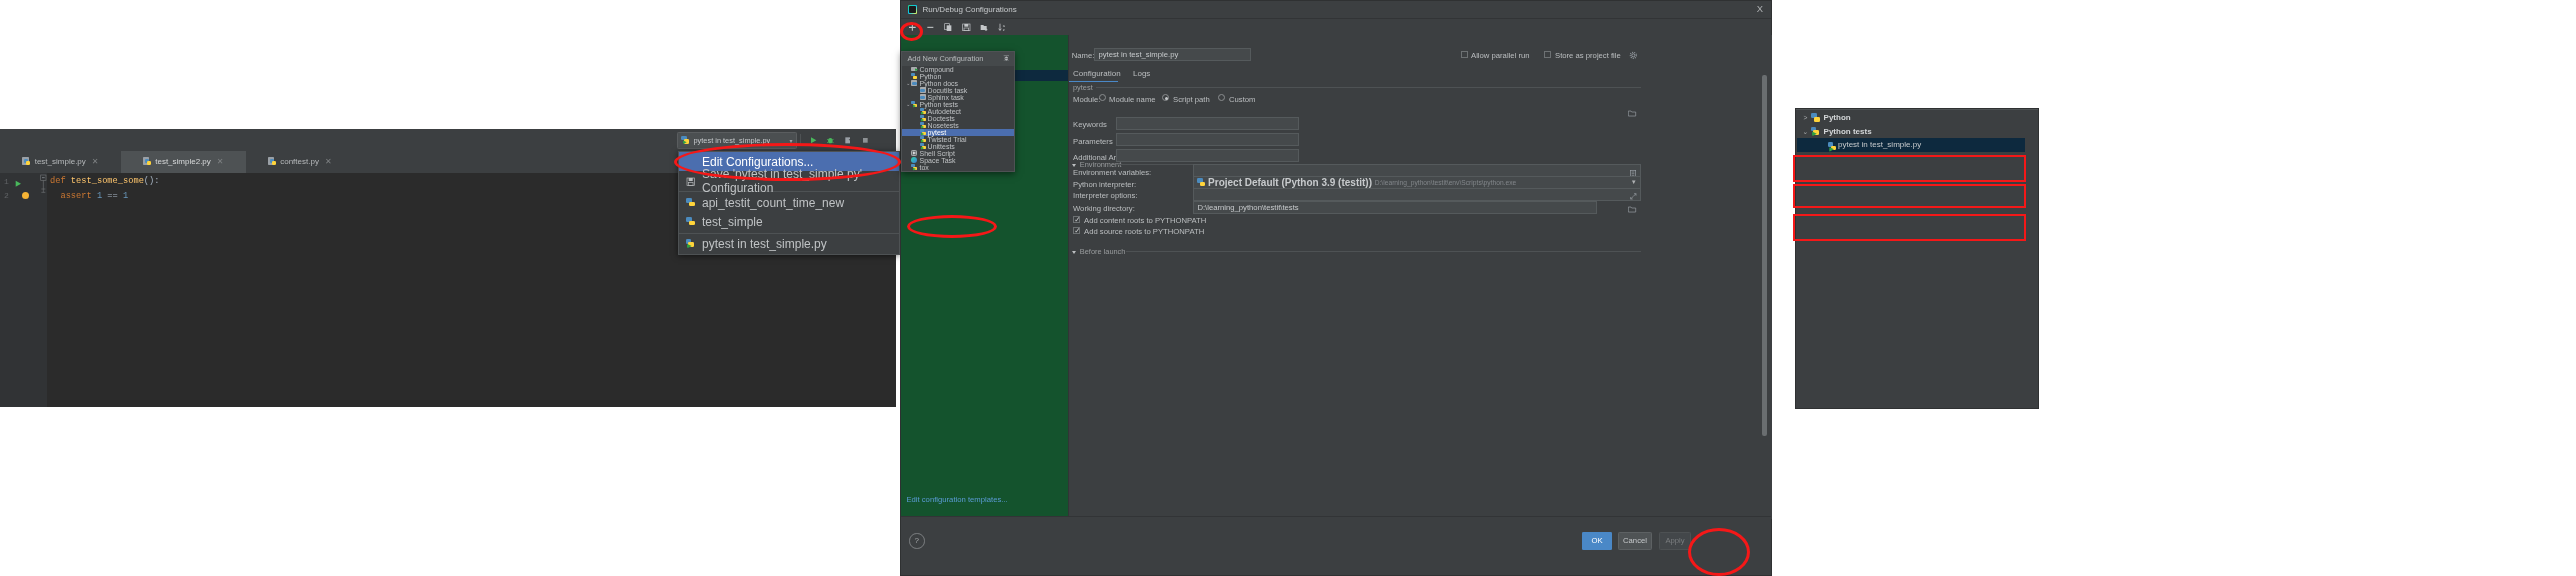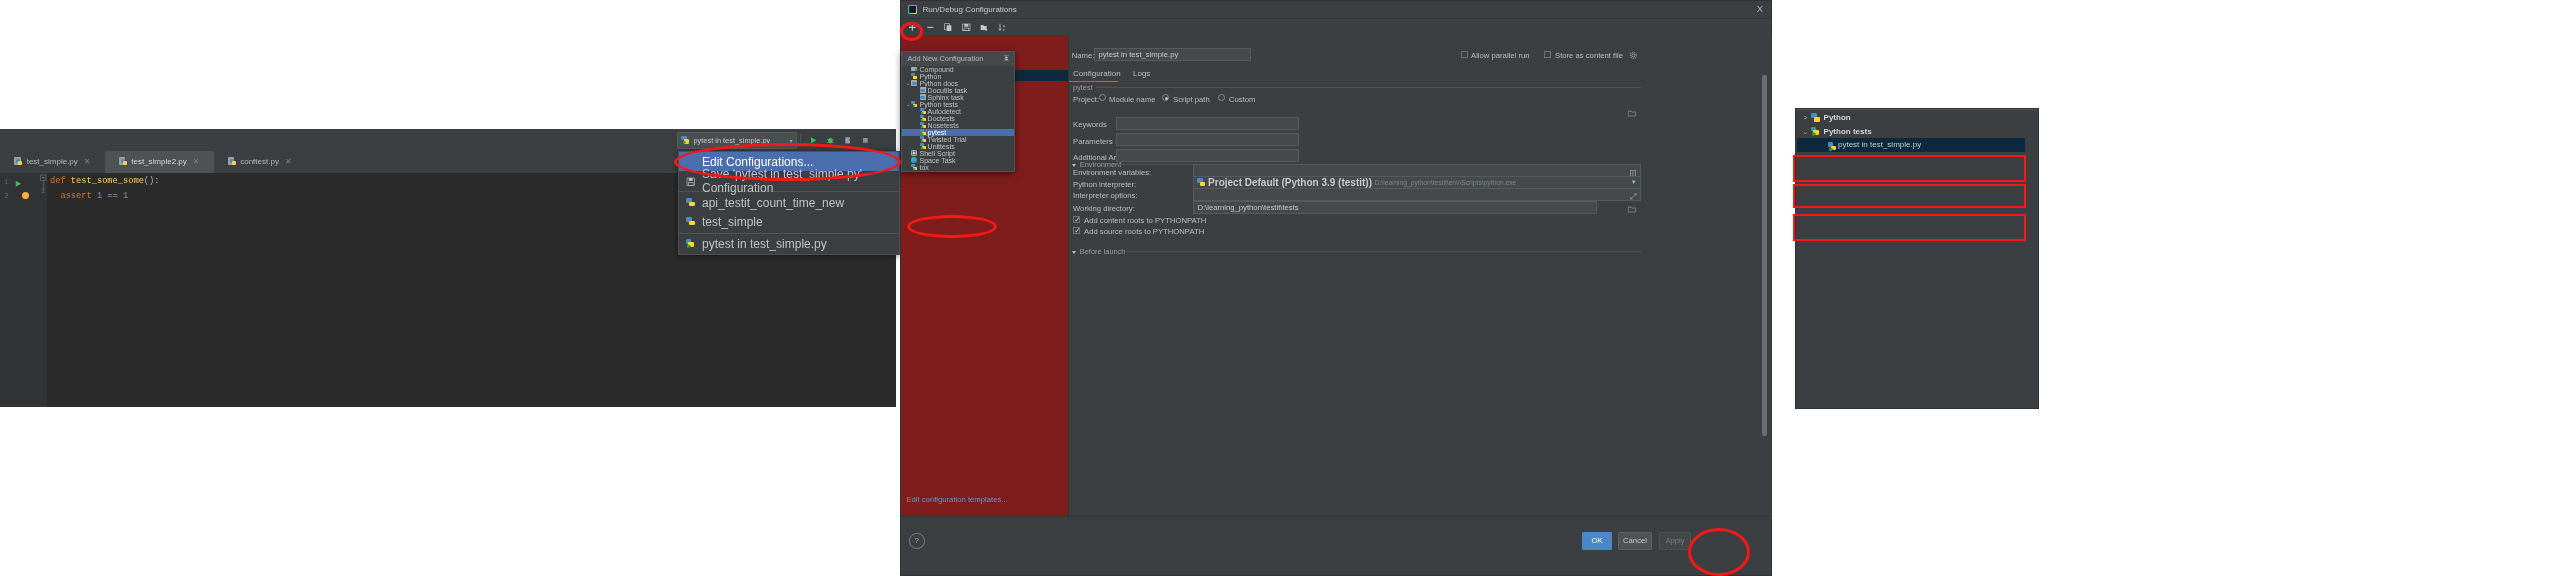--- a/index.html
+++ b/index.html
@@ -21,21 +21,21 @@
   #run-widget{position:absolute;left:677px;top:2px;width:219px;height:18px;display:flex;align-items:center;}
   #run-config-btn{width:120px;height:17px;background:#4b4f51;border:0.7px solid #5a5d5f;border-radius:1.3px;
      display:flex;align-items:center;padding:0 3.4px;box-sizing:border-box;gap:3.4px;}
   #run-config-btn .label{color:#c7cacc;font-size:7.4px;white-space:nowrap;overflow:hidden;}
   .runbar-sep{width:0.7px;height:12px;background:#4e5254;margin:0 3.4px;}
   .tbtn{width:17.5px;height:16px;display:flex;align-items:center;justify-content:center;}
 
   
   #tabs{position:absolute;left:0;top:21.5px;width:896px;height:22px;background:#3c3f41;
         border-bottom:0.7px solid #2b2b2b;display:flex;align-items:stretch;}
-  .tab{display:flex;align-items:center;gap:4px;padding:0 14px;height:22px;box-sizing:border-box;
+  .tab{display:flex;align-items:center;gap:4px;padding:0 22px;height:22px;box-sizing:border-box;
        font-size:8px;color:#b6b9bb;}
   .tab.active{background:#4e5254;color:#d8dadb;}
   .tab .x{color:#7e8183;font-size:8px;margin-left:2px;}
 
   
   #code{position:absolute;left:0;top:44px;width:896px;height:234px;background:#2b2b2b;}
   #gutter{position:absolute;left:0;top:0;width:40px;height:234px;background:#313335;}
   .ln{position:absolute;left:4px;color:#606366;font-size:8px;font-family:"Liberation Mono",monospace;}
   .gutter-icon{position:absolute;left:15px;}
   #fold-rail{position:absolute;left:40px;top:0;width:6.7px;height:234px;background:#313335;}
@@ -63,21 +63,21 @@
   #dlg-title .t{color:#c7cacc;font-size:8px;margin-left:5.4px;}
   #dlg-close{position:absolute;right:8px;top:3.4px;color:#b0b3b5;font-size:9.4px;line-height:10.8px;}
   .pc-logo{width:9.4px;height:9.4px;background:linear-gradient(135deg,#21d789 0%,#07c3f2 50%,#fcf84a 100%);
      border-radius:1.3px;position:relative;}
   .pc-logo:after{content:"";position:absolute;left:1.3px;top:1.3px;right:1.3px;bottom:1.3px;background:#1b1b1b;border-radius:0.7px;}
 
   #dlg-toolbar{position:absolute;left:0;top:18px;width:188px;height:16px;display:flex;align-items:center;
       gap:8px;padding-left:6.7px;box-sizing:border-box;}
   .ttool{color:#c4c7c9;font-size:8.7px;width:10px;height:10px;display:flex;align-items:center;justify-content:center;}
 
-  #dlg-left{position:absolute;left:0;top:34px;width:167px;height:484px;background:#7f1d1d;
+  #dlg-left{position:absolute;left:0;top:34px;width:167px;height:484px;background:#14532d;
      border-right:0.7px solid #323436;}
   #dlg-right{position:absolute;left:168px;top:34px;width:703px;height:484px;background:#3c3f41;}
   #selrow{position:absolute;left:0;top:35px;width:167px;height:11.4px;background:#0d293e;}
   #tpl-link{position:absolute;left:5.4px;top:460px;font-size:7.7px;color:#5a9bd4;}
 
   
   #addpop{position:absolute;left:0px;top:16px;width:112px;background:#3c3f41;
      border:0.7px solid #4e5254;box-shadow:0 2px 6.7px rgba(0,0,0,.5);}
   #addpop-hdr{height:13.5px;display:flex;align-items:center;justify-content:space-between;
      padding:0 4px 0 5.4px;background:#45494b;color:#b9bcbe;font-size:7.4px;box-sizing:border-box;}
@@ -466,36 +466,36 @@
 
   <div id="dlg-right">
 
     <span class="lbl" style="left:2.7px;top:16px;">Name:</span>
     <div class="fld" style="left:25px;top:12.8px;width:157px;height:12.8px;">
       <div class="fld-inner">pytest in test_simple.py</div>
     </div>
     <span class="cbx" style="left:392px;top:16px;"></span>
     <span class="lbl" style="left:402px;top:16px;">Allow parallel run</span>
     <span class="cbx" style="left:475px;top:16px;"></span>
-    <span class="lbl" style="left:486px;top:16px;">Store as content file</span>
+    <span class="lbl" style="left:486px;top:16px;">Store as project file</span>
     <span class="abs" style="left:560px;top:15px;">
       <svg width="8.7" height="8.7" viewBox="0 0 13 13">
         <circle cx="6.5" cy="6.5" r="2.4" fill="none" stroke="#9aa0a6" stroke-width="1.4"></circle>
         <circle cx="6.5" cy="6.5" r="4.6" fill="none" stroke="#9aa0a6" stroke-width="1.5" stroke-dasharray="1.6 1.6"></circle>
       </svg>
     </span>
 
     <span class="tabbtn" style="left:4px;top:34px;">Configuration</span>
     <span class="tabbtn" style="left:64px;top:34px;">Logs</span>
     <div id="tab-underline" style="left:0px;top:46px;width:49px;"></div>
 
     <span class="grp-lbl" style="left:4px;top:48px;">pytest</span>
     <div class="grp-line" style="left:27px;top:52px;width:545px;"></div>
 
-    <span class="lbl" style="left:4px;top:60px;">Project:</span>
+    <span class="lbl" style="left:4px;top:60px;">Module:</span>
     <span class="radio" style="left:30px;top:59px;"></span>
     <span class="lbl" style="left:40px;top:60px;">Module name</span>
     <span class="radio on" style="left:93px;top:59px;"></span>
     <span class="lbl" style="left:104px;top:60px;">Script path</span>
     <span class="radio" style="left:149px;top:59px;"></span>
     <span class="lbl" style="left:160px;top:60px;">Custom</span>
 
     <span class="abs" style="left:559px;top:72px;">
       <svg width="8.7" height="7.4" viewBox="0 0 13 11">
           <path d="M0.5,1.5 h4 l1,1.5 h6 v6 h-11 z" fill="none" stroke="#9aa0a6"></path>

